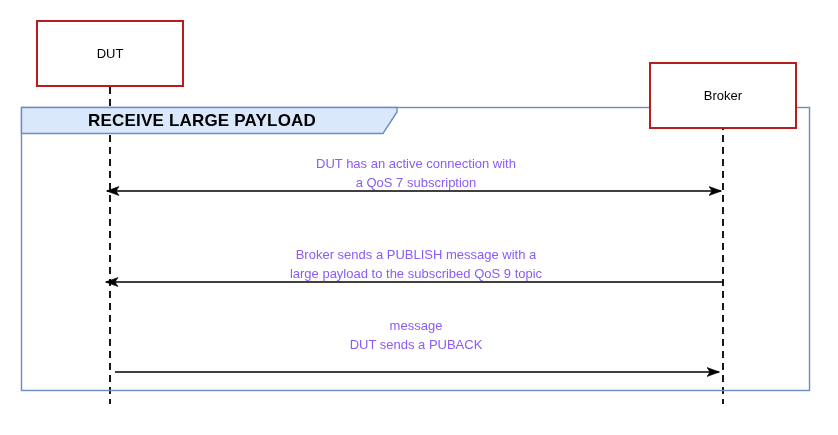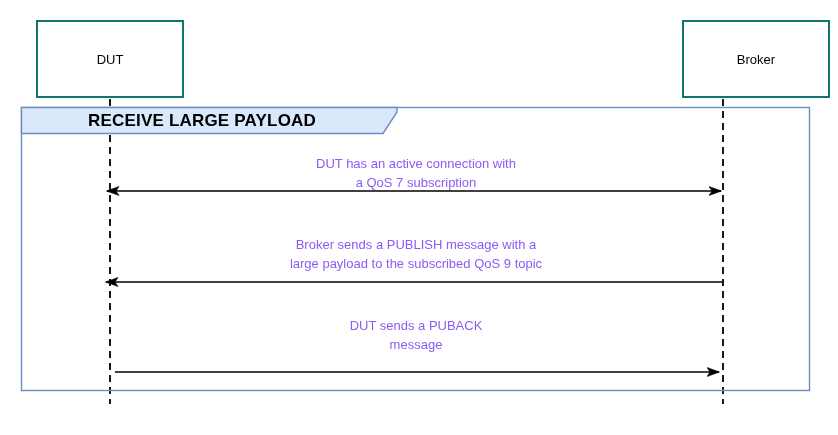--- a/index.html
+++ b/index.html
@@ -19,32 +19,32 @@
     position: absolute;
     left: 0;
     top: 0;
     width: 838px;
     height: 435px;
   }
   .actor-box {
     position: absolute;
     top: 20px;
     width: 148px;
-    height: 78px;
+    height: 67px;
     background: #ffffff;
-    border: 2px solid #0f766e;
+    border: 2px solid #b91c1c;
     box-sizing: border-box;
     display: flex;
     align-items: center;
     justify-content: center;
     font-size: 13px;
     color: #000000;
   }
   .actor-box.dut { left: 36px; }
-  .actor-box.broker { left: 682px; }
+  .actor-box.broker { left: 649px; margin-top: 42px; }
   .fragment-label {
     position: absolute;
     left: 22px;
     top: 108px;
     width: 360px;
     height: 26px;
     display: flex;
     align-items: center;
     justify-content: center;
     font-size: 17px;
@@ -56,21 +56,21 @@
     position: absolute;
     left: 416px;
     transform: translateX(-50%);
     text-align: center;
     font-size: 13px;
     line-height: 18.5px;
     color: #8b5cf6;
     white-space: nowrap;
   }
   .msg-1 { top: 155px; }
-  .msg-2 { top: 236px; }
+  .msg-2 { top: 246px; }
   .msg-3 { top: 317px; }
 </style>
 </head>
 <body>
 
 <div class="canvas">
 
   <svg class="layer" viewBox="0 0 838 435" xmlns="http://www.w3.org/2000/svg">
     <defs>
       <marker id="arrowhead" markerWidth="14" markerHeight="12" refX="12.5" refY="5" orient="auto-start-reverse" markerUnits="userSpaceOnUse">
@@ -103,17 +103,17 @@
 
   <div class="message-label msg-1">
     <div>DUT has an active connection with</div>
     <div>a QoS 7 subscription</div>
   </div>
   <div class="message-label msg-2">
     <div>Broker sends a PUBLISH message with a</div>
     <div>large payload to the subscribed QoS 9 topic</div>
   </div>
   <div class="message-label msg-3">
+    <div>message</div>
     <div>DUT sends a PUBACK</div>
-    <div>message</div>
   </div>
 
 </div>
 
 </body></html>

